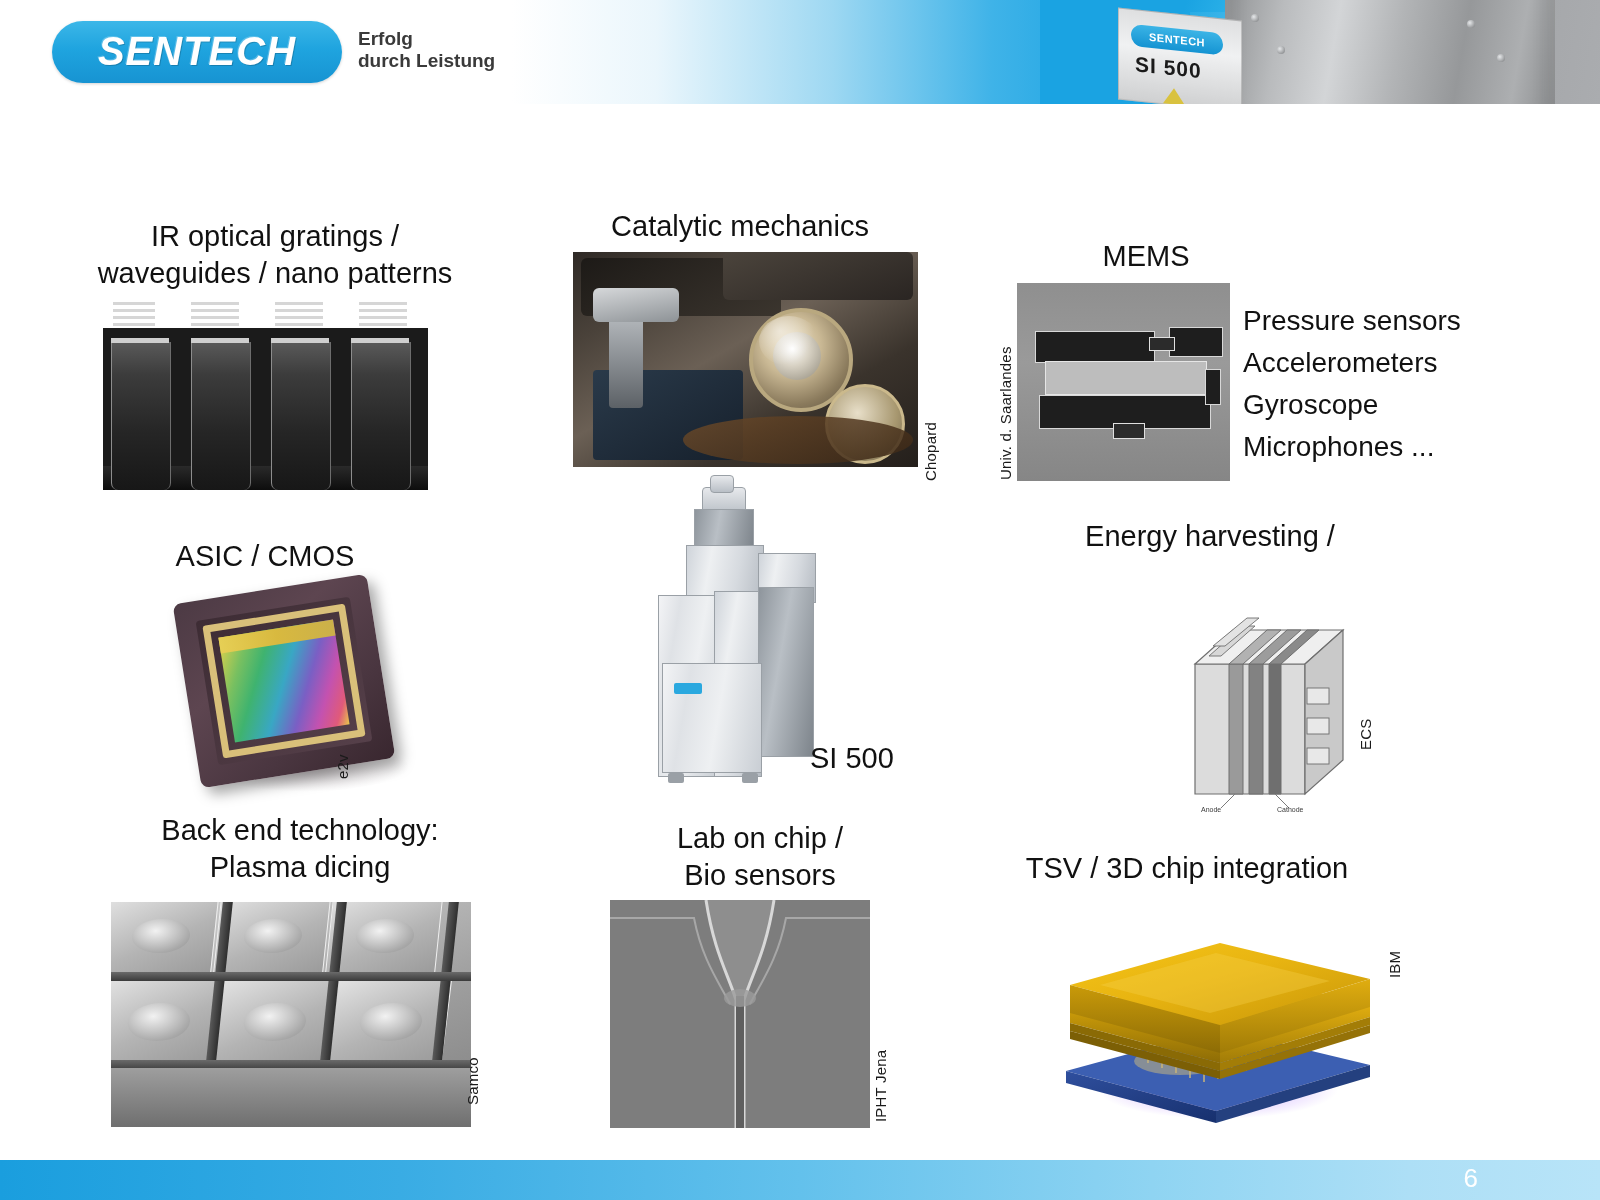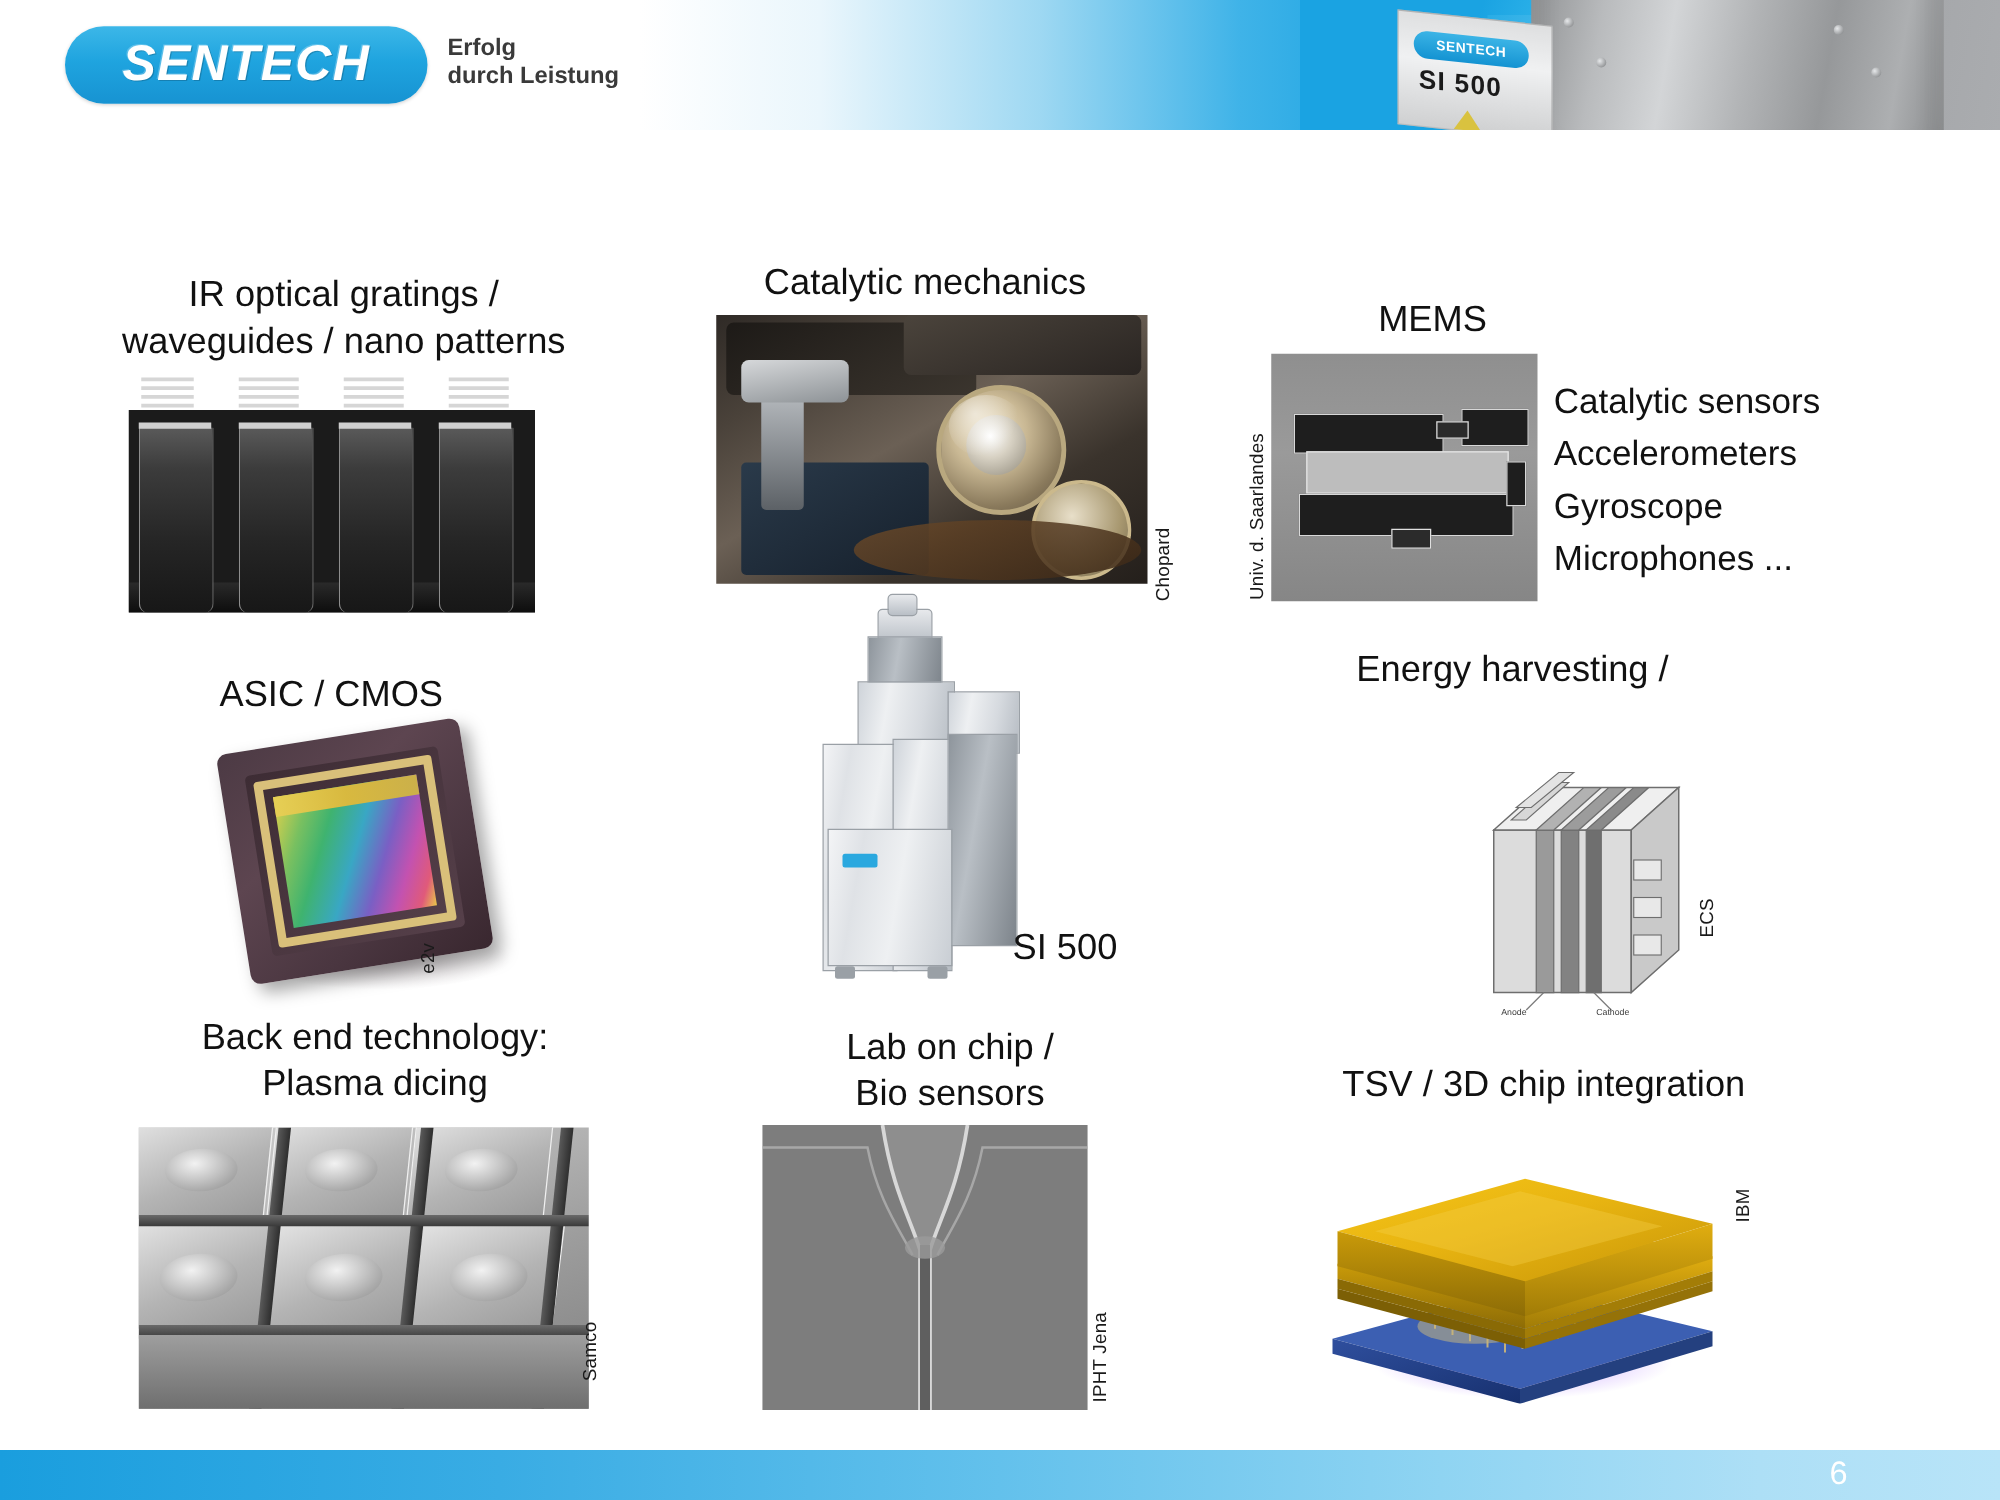--- a/index.html
+++ b/index.html
@@ -239,21 +239,21 @@
     <div class="mems-beam" style="left:18px;top:48px;width:118px;height:30px;"></div>
     <div class="mems-beam" style="left:152px;top:44px;width:52px;height:28px;"></div>
     <div class="mems-tether" style="left:132px;top:54px;width:24px;height:12px;"></div>
     <div class="mems-mid" style="left:28px;top:78px;width:160px;height:32px;"></div>
     <div class="mems-beam" style="left:22px;top:112px;width:170px;height:32px;"></div>
     <div class="mems-tether" style="left:96px;top:140px;width:30px;height:14px;"></div>
     <div class="mems-beam" style="left:188px;top:86px;width:14px;height:34px;"></div>
   </div>
   <div class="credit" style="left:997px;top:315px;height:165px;">Univ. d. Saarlandes</div>
   <div class="body-list" style="left:1243px;top:300px;width:330px;">
-    <div>Catalytic sensors</div>
+    <div>Pressure sensors</div>
     <div>Accelerometers</div>
     <div>Gyroscope</div>
     <div>Microphones ...</div>
   </div>
 
   <div class="cap" style="left:60px;top:538px;width:410px;">
     <div>ASIC / CMOS</div>
   </div>
   <div class="chip-wrap" style="left:178px;top:588px;width:250px;height:215px;">
     <div class="chip-shadow"></div>
@@ -361,21 +361,21 @@
       <path d="M96,0 C104,52 118,74 126,100 L126,228" fill="none" stroke="#d8d8d8" stroke-width="3"></path>
       <path d="M164,0 C156,52 142,74 134,100 L134,228" fill="none" stroke="#d8d8d8" stroke-width="3"></path>
       <rect x="126" y="96" width="8" height="132" fill="#5f5f5f"></rect>
       <path d="M0,18 L84,18 C92,60 110,84 120,104" fill="none" stroke="#b9b9b9" stroke-width="2" opacity=".7"></path>
       <path d="M260,18 L176,18 C168,60 150,84 140,104" fill="none" stroke="#b9b9b9" stroke-width="2" opacity=".7"></path>
       <ellipse cx="130" cy="98" rx="16" ry="9" fill="#9b9b9b" opacity=".8"></ellipse>
     </svg>
   </div>
   <div class="credit" style="left:872px;top:1030px;height:92px;">IPHT Jena</div>
 
-  <div class="cap" style="left:1000px;top:850px;width:470px;">
+  <div class="cap" style="left:952px;top:850px;width:470px;">
     <div>TSV / 3D chip integration</div>
   </div>
   <div class="tsv" style="left:1030px;top:893px;width:370px;height:230px;">
     <svg class="tsv-svg" width="370" height="230" viewBox="0 0 370 230">
       <defs>
         <linearGradient id="goldTop" x1="0" y1="0" x2="1" y2="1">
           <stop offset="0%" stop-color="#f5c518"></stop>
           <stop offset="45%" stop-color="#e8b411"></stop>
           <stop offset="100%" stop-color="#c79608"></stop>
         </linearGradient>

